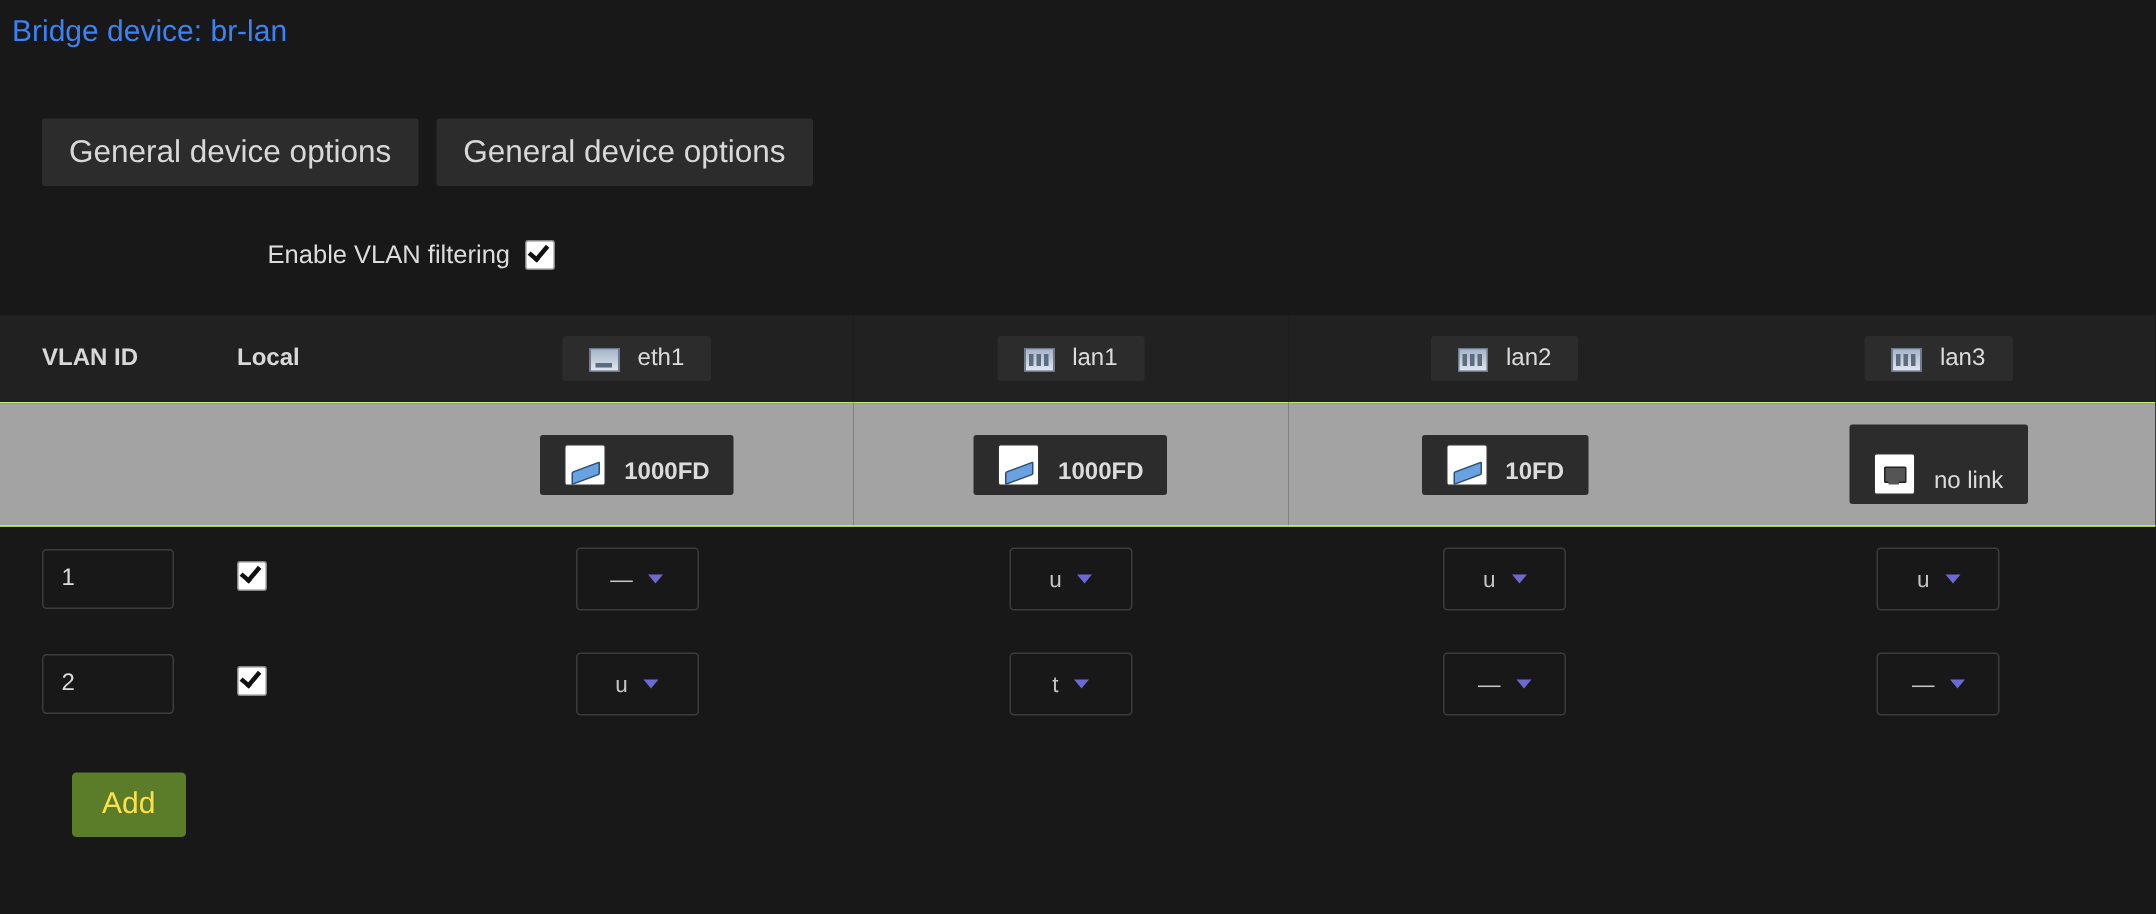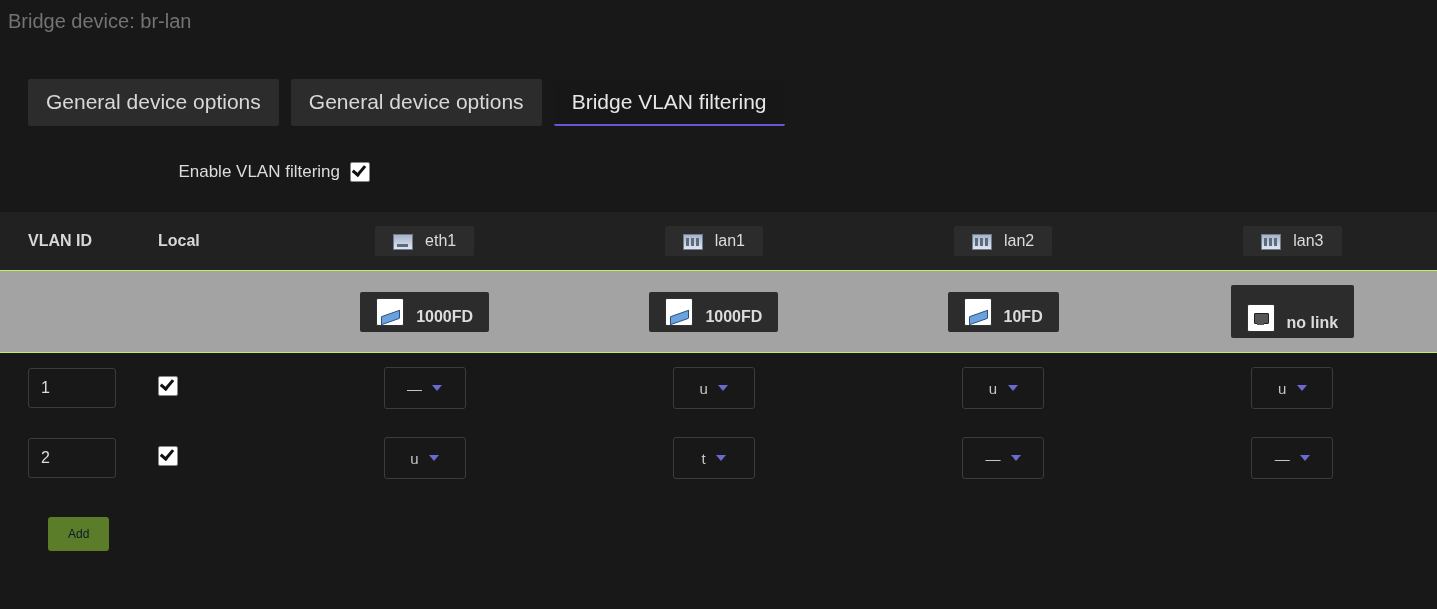--- a/index.html
+++ b/index.html
@@ -8,21 +8,21 @@
     width: 1437px;
     height: 609px;
     background: #181818;
     color: #d4d4d4;
     font-family: "Segoe UI", "Helvetica Neue", Arial, sans-serif;
     font-size: 16px;
     overflow: hidden;
   }
 
   .page-title {
-    color: #737373;
+    color: #3b82f6;
     font-size: 20px;
     font-weight: 500;
     padding: 10px 0 8px 8px;
   }
 
   .main {
     padding: 0 0 0 0;
   }
 
   .tabbar {
@@ -167,37 +167,36 @@
     background:transparent;border:1px solid #3c3c3c;border-radius:3px;
     color:#cfcfcf;font-size:17px;cursor:pointer;padding:0 10px;
     font-family: "Segoe UI", Arial, sans-serif;
   }
   .dd .caret {
     width: 0;height:0;border-left:5px solid transparent;border-right:5px solid transparent;border-top:6px solid #6b6ad0;
   }
   .dd .val { font-family: inherit; letter-spacing: 0.5px; color: #c5c5c5; font-size: 15px;}
 
   .addbtn {
-    display:inline-block;background:#5b7d2a;color:#0f172a;padding:10px 20px;border-radius:3px;
-    font-size:12px;cursor:pointer;margin:24px 0 0 48px;border:none;
+    display:inline-block;background:#5b7d2a;color:#fde047;padding:10px 20px;border-radius:3px;
+    font-size:20px;cursor:pointer;margin:24px 0 0 48px;border:none;
   }
 
   .rowspacer td { padding-top: 22px; padding-bottom: 22px; }
 </style>
 </head>
 <body>
 
 <div class="page-title">Bridge device: br-lan</div>
 
 <div class="main">
 
   <div class="tabbar">
     <div class="tab">General device options</div>
     <div class="tab">General device options</div>
-    <div class="tab active">Bridge VLAN filtering</div>
   </div>
 
   <div class="vfrow">
     <div class="lbl">Enable VLAN filtering</div>
     <div class="cb"></div>
   </div>
 
   <table class="vlan">
     <colgroup>
       <col class="col-id">
@@ -253,21 +252,21 @@
         </td>
         <td class="center">
           <span class="chip big">
             <span class="link-ic"></span>
             <span style="font-weight:600;">10FD</span>
           </span>
         </td>
         <td class="center">
           <span class="chip big">
             <span class="link-ic nolink"></span>
-            <span style="font-weight:700;margin-top:23px;">no link</span>
+            <span style="font-weight:400;margin-top:23px;">no link</span>
           </span>
         </td>
       </tr>
     </thead>
     <tbody>
       <tr class="rowspacer">
         <td class="col-id">
           <input class="vlanid-input" value="1" style="">
         </td>
         <td><span class="rowcb"></span></td>

